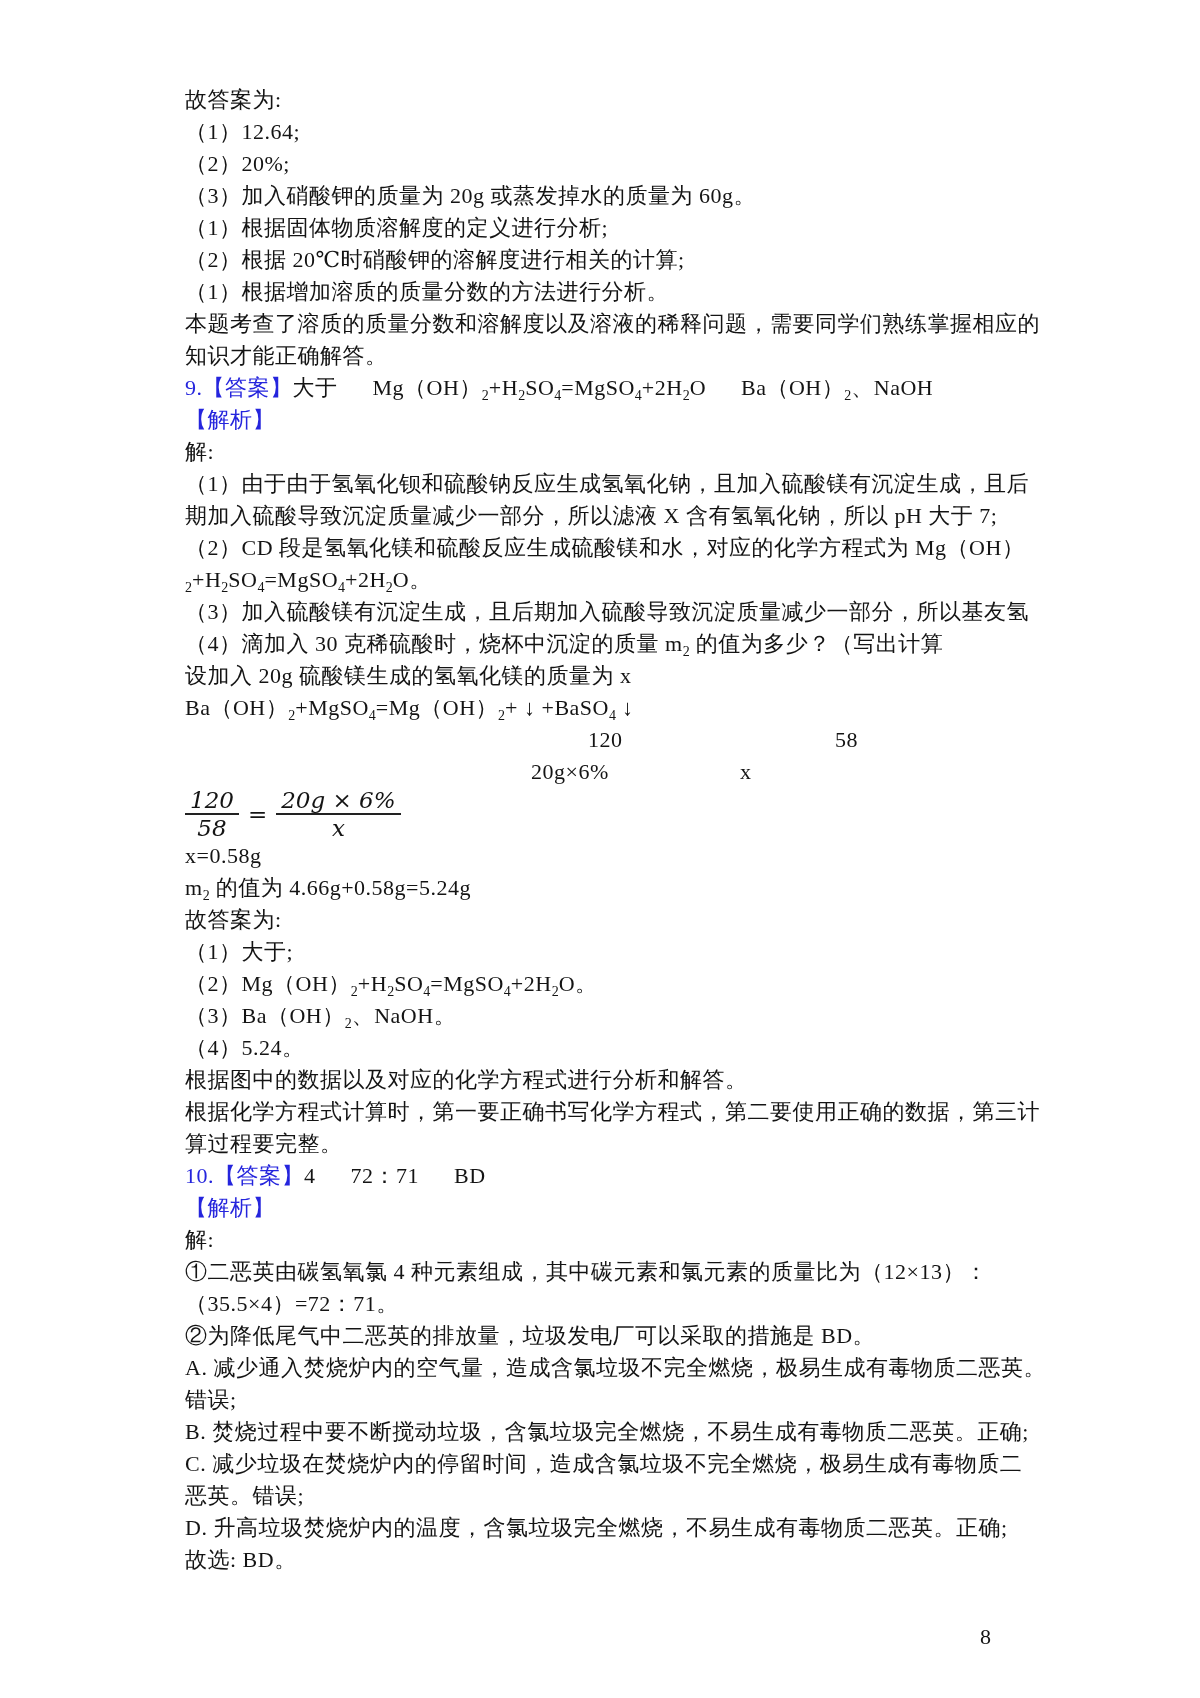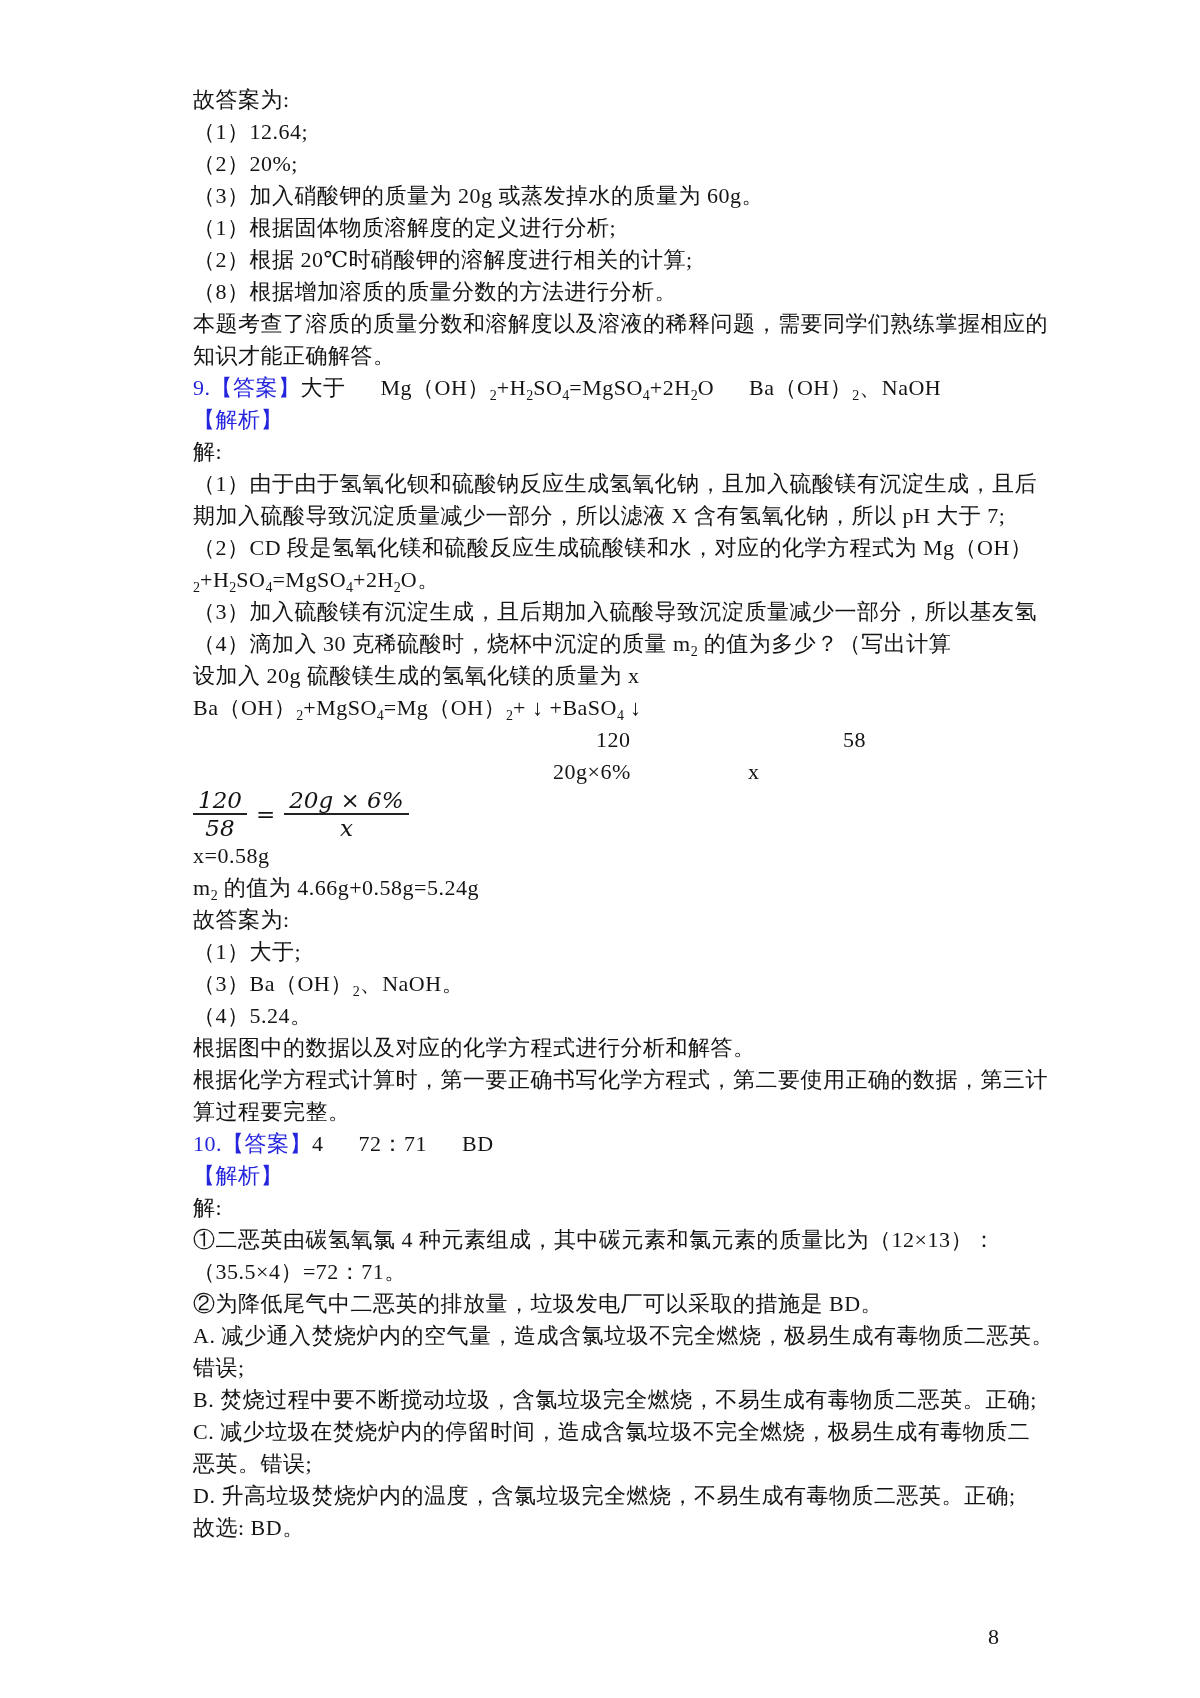--- a/index.html
+++ b/index.html
@@ -2,21 +2,21 @@
 <html><head>
 <meta charset="utf-8">
 <style>
   :root{ --blue:#2525dd; --ink:#141414; }
   html,body{ margin:0; padding:0; background:#ffffff; }
   body{
     width:1200px; height:1698px; position:relative; overflow:hidden;
     font-family:"Liberation Serif","DejaVu Serif",serif;
     color:var(--ink);
   }
-  .page{ position:absolute; inset:0; background:#ffffff;margin-left:8px; }
+  .page{ position:absolute; inset:0; background:#ffffff; }
   .content{
     position:absolute; left:185px; top:84px; width:830px;
   }
   .line{
     position:relative;
     height:32px; line-height:32px;
     font-size:22px;
     letter-spacing:0.5px;
     white-space:pre;
   }
@@ -42,51 +42,52 @@
 <body>
 
 <div class="page">
   <div class="content">
       <div class="line"><span>故答案为:</span></div>
       <div class="line"><span>（1）12.64;</span></div>
       <div class="line"><span>（2）20%;</span></div>
       <div class="line"><span>（3）加入硝酸钾的质量为 20g 或蒸发掉水的质量为 60g。</span></div>
       <div class="line"><span>（1）根据固体物质溶解度的定义进行分析;</span></div>
       <div class="line"><span>（2）根据 20℃时硝酸钾的溶解度进行相关的计算;</span></div>
-      <div class="line"><span>（8）根据增加溶质的质量分数的方法进行分析。</span></div>
+      <div class="line"><span>（1）根据增加溶质的质量分数的方法进行分析。</span></div>
       <div class="line"><span>本题考查了溶质的质量分数和溶解度以及溶液的稀释问题，需要同学们熟练掌握相应的</span></div>
       <div class="line"><span>知识才能正确解答。</span></div>
       <div class="line"><span class="seg-blue">9.【答案】</span><span>大于</span><span class="gap">Mg（OH）<sub>2</sub>+H<sub>2</sub>SO<sub>4</sub>=MgSO<sub>4</sub>+2H<sub>2</sub>O</span><span class="gap">Ba（OH）<sub>2</sub>、NaOH</span></div>
       <div class="line"><span class="seg-blue">【解析】</span></div>
       <div class="line"><span>解:</span></div>
       <div class="line"><span>（1）由于由于氢氧化钡和硫酸钠反应生成氢氧化钠，且加入硫酸镁有沉淀生成，且后</span></div>
       <div class="line"><span>期加入硫酸导致沉淀质量减少一部分，所以滤液 X 含有氢氧化钠，所以 pH 大于 7;</span></div>
       <div class="line"><span>（2）CD 段是氢氧化镁和硫酸反应生成硫酸镁和水，对应的化学方程式为 Mg（OH）</span></div>
       <div class="line"><span><sub>2</sub>+H<sub>2</sub>SO<sub>4</sub>=MgSO<sub>4</sub>+2H<sub>2</sub>O。</span></div>
       <div class="line"><span>（3）加入硫酸镁有沉淀生成，且后期加入硫酸导致沉淀质量减少一部分，所以基友氢</span></div>
       <div class="line"><span>（4）滴加入 30 克稀硫酸时，烧杯中沉淀的质量 m<sub>2</sub> 的值为多少？（写出计算</span></div>
       <div class="line"><span>设加入 20g 硫酸镁生成的氢氧化镁的质量为 x</span></div>
       <div class="line"><span>Ba（OH）<sub>2</sub>+MgSO<sub>4</sub>=Mg（OH）<sub>2</sub>+ ↓ +BaSO<sub>4</sub> ↓</span></div>
       <div class="line"><span class="abs" style="left: 403px;">120</span><span class="abs" style="left: 650px;">58</span></div>
-      <div class="line"><span class="abs" style="left: 360px;">20g×6%</span><span class="abs" style="left: 555px;">x</span></div>
+      <div class="line"><span class="abs" style="left: 346px;">20g×6%</span><span class="abs" style="left: 555px;">x</span></div>
       <div class="frac-row">
         <span class="frac">
           <span class="num">120</span>
           <span class="den">58</span>
         </span>
         <span class="frac-eq">=</span>
         <span class="frac">
           <span class="num">20g × 6%</span>
           <span class="den">x</span>
         </span>
       </div>
       <div class="line"><span>x=0.58g</span></div>
       <div class="line"><span>m<sub>2</sub> 的值为 4.66g+0.58g=5.24g</span></div>
       <div class="line"><span>故答案为:</span></div>
       <div class="line"><span>（1）大于;</span></div>
+      <div class="line"><span>（2）Mg（OH）<sub>2</sub>+H<sub>2</sub>SO<sub>4</sub>=MgSO<sub>4</sub>+2H<sub>2</sub>O。</span></div>
       <div class="line"><span>（3）Ba（OH）<sub>2</sub>、NaOH。</span></div>
       <div class="line"><span>（4）5.24。</span></div>
       <div class="line"><span>根据图中的数据以及对应的化学方程式进行分析和解答。</span></div>
       <div class="line"><span>根据化学方程式计算时，第一要正确书写化学方程式，第二要使用正确的数据，第三计</span></div>
       <div class="line"><span>算过程要完整。</span></div>
       <div class="line"><span class="seg-blue">10.【答案】</span><span>4</span><span class="gap">72：71</span><span class="gap">BD</span></div>
       <div class="line"><span class="seg-blue">【解析】</span></div>
       <div class="line"><span>解:</span></div>
       <div class="line"><span>①二恶英由碳氢氧氯 4 种元素组成，其中碳元素和氯元素的质量比为（12×13）：</span></div>
       <div class="line"><span>（35.5×4）=72：71。</span></div>

